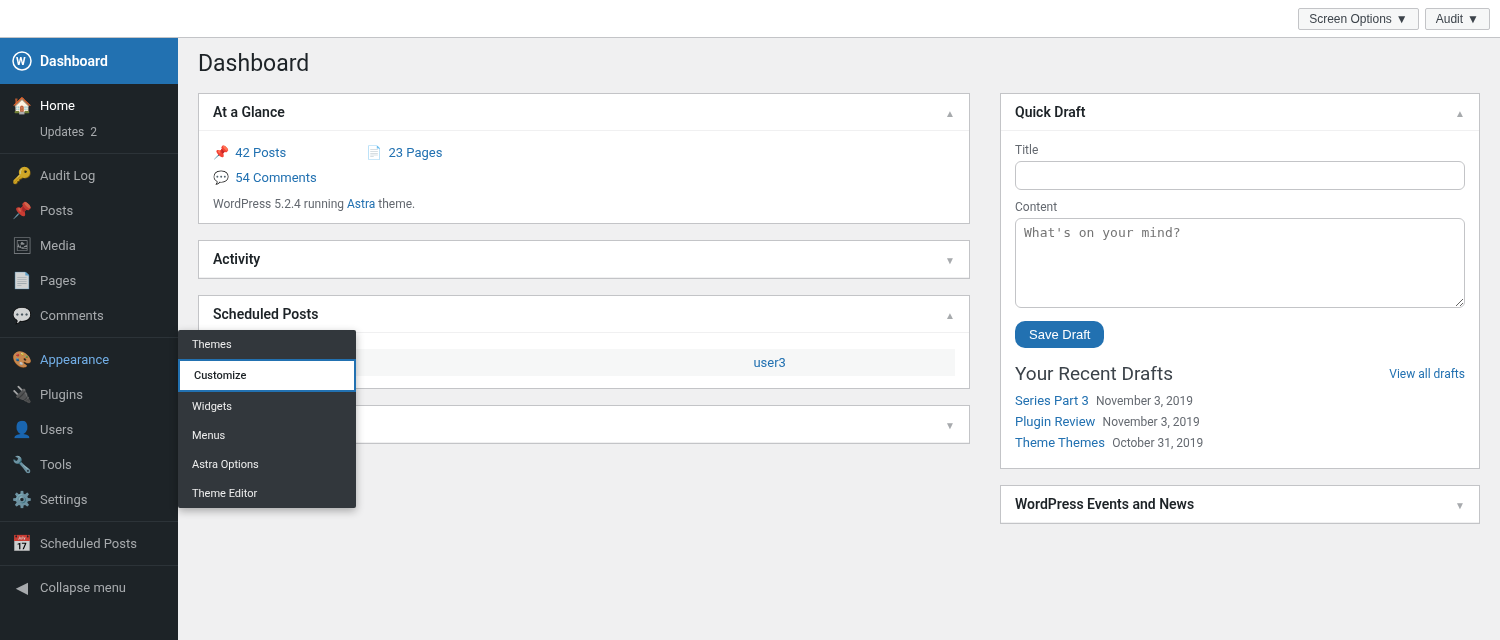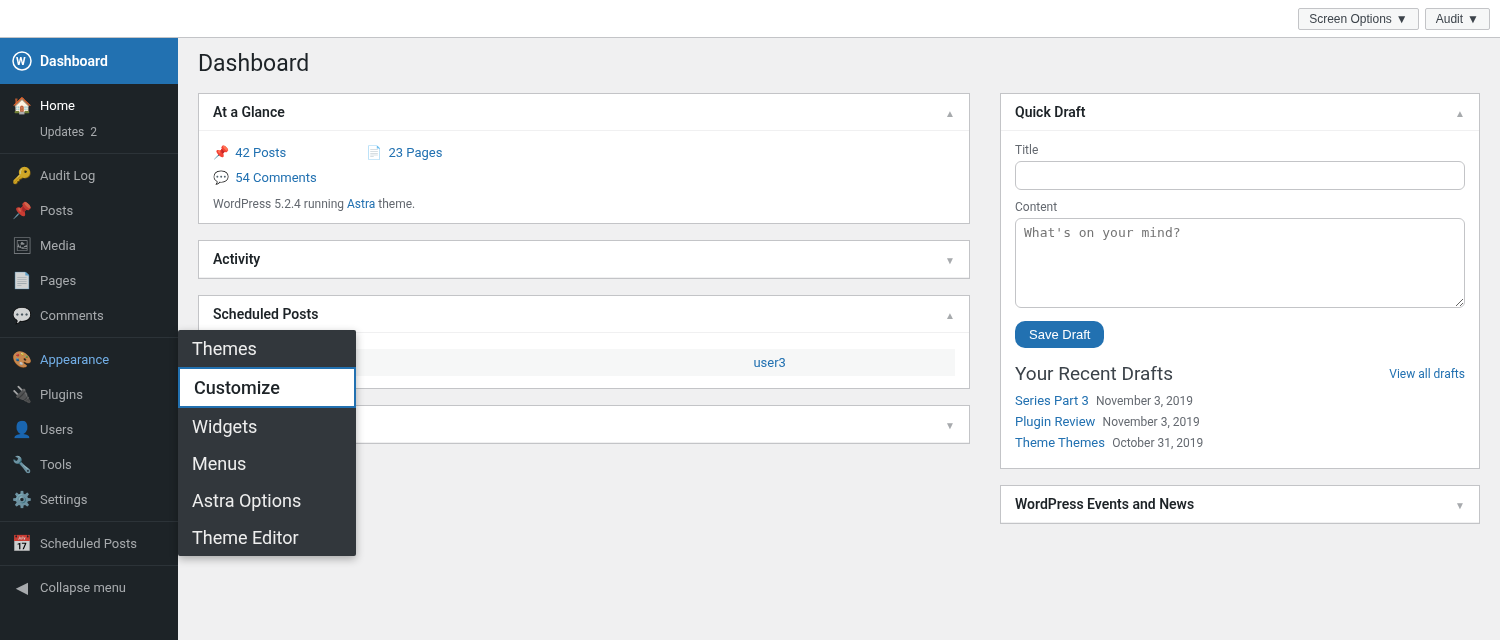--- a/index.html
+++ b/index.html
@@ -21,21 +21,21 @@
     .sidebar-item.active { background: transparent; color: #fff; }
     .sidebar-item .item-icon { width: 20px; text-align: center; font-size: 16px; }
     .sidebar-home-label { font-size: 13px; font-weight: 400; color: #fff; }
     .sidebar-updates { font-size: 12px; color: #a7aaad; display: flex; align-items: center; gap: 6px; padding: 2px 12px 6px 40px; }
     .sidebar-divider { border-top: 1px solid #2c3338; margin: 4px 0; }
     .sidebar-item.appearance-item { color: #72aee6; }
     .sidebar-item.appearance-item .item-icon { color: #72aee6; }
 
     
     .submenu { background: #32373c; position: absolute; left: 178px; top: 330px; width: 178px; z-index: 100; border-radius: 2px; box-shadow: 0 3px 8px rgba(0,0,0,0.3); }
-    .submenu-item { padding: 8px 14px; cursor: pointer; color: #eee; font-size: 18px; }
+    .submenu-item { padding: 8px 14px; cursor: pointer; color: #eee; font-size: 11px; }
     .submenu-item.highlighted { background: #fff; color: #1d2327; border: 2px solid #2271b1; font-weight: 500; }
 
     
     .main { flex: 1; overflow-y: auto; padding: 0 20px 20px 20px; }
     .page-title { font-size: 23px; font-weight: 400; color: #1d2327; padding: 12px 0 16px 0; }
 
     
     .card { background: #fff; border: 1px solid #c3c4c7; margin-bottom: 16px; }
     .card-header { padding: 10px 14px; display: flex; justify-content: space-between; align-items: center; border-bottom: 1px solid #f0f0f1; }
     .card-header h2 { font-size: 14px; font-weight: 600; color: #1d2327; }

